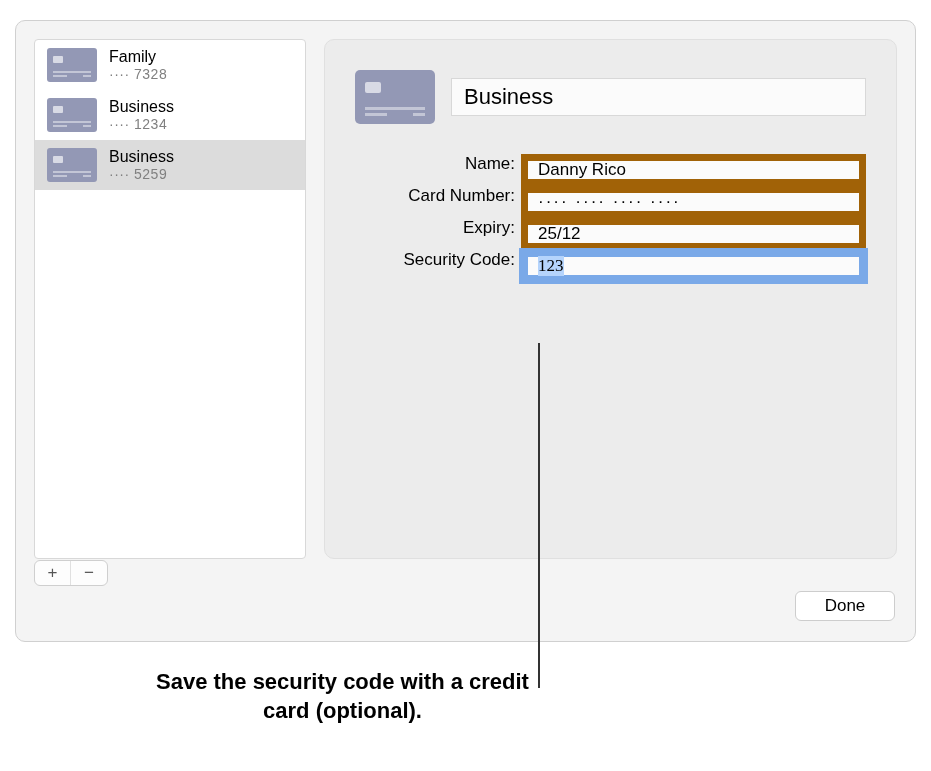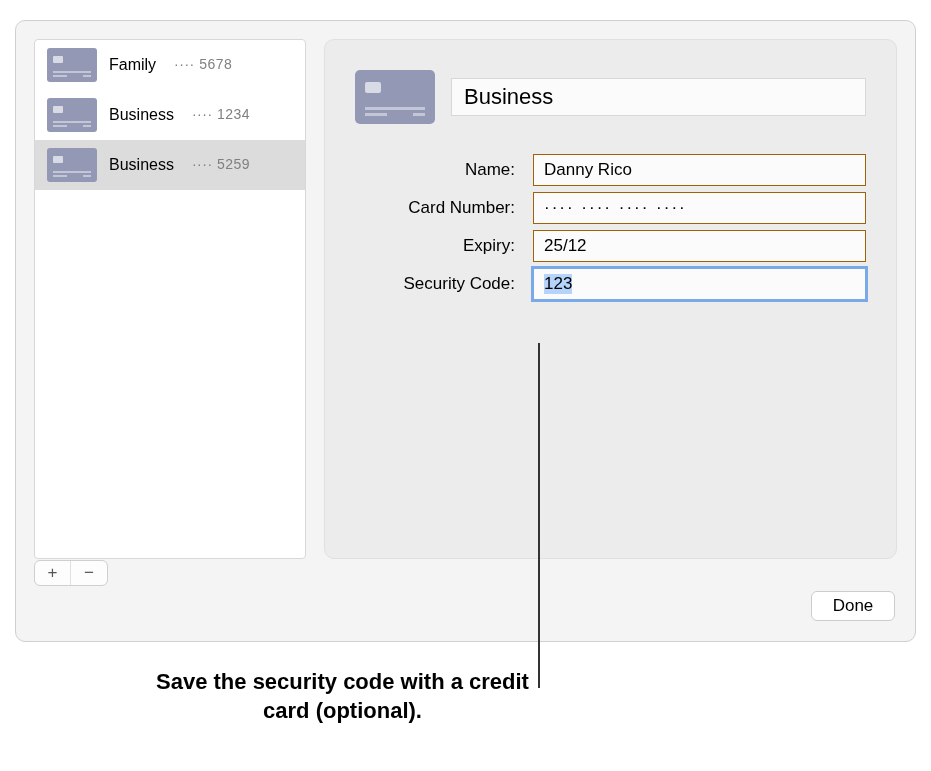--- a/index.html
+++ b/index.html
@@ -44,22 +44,22 @@
     .sidebar-item.selected {
       background: #dcdcdc;
     }
     .card-thumb {
       width: 50px;
       height: 34px;
       flex-shrink: 0;
     }
     .sidebar-text {
       display: flex;
-      flex-direction: row;
-      gap: 18px;
+      flex-direction: column;
+      gap: 0;
     }
     .sidebar-title {
       font-size: 16px;
       color: #000;
     }
     .sidebar-digits {
       font-size: 14px;
       color: #808080;
       letter-spacing: 0.5px;
     }
@@ -86,34 +86,34 @@
       height: 38px;
       border: 1px solid #d8d8d8;
       border-radius: 0;
       background: #fbfbfb;
       font-size: 22px;
       padding: 0 12px;
       color: #000;
     }
     .form-row {
       display: flex;
-      align-items: center;
-      margin-bottom: 6px;
-      gap: 18px;
+      align-items: flex-start;
+      margin-bottom: 0;
+      gap: 6px;
     }
     .form-label {
       width: 160px;
       text-align: right;
       font-size: 17px;
       color: #000;
     }
     .form-input {
       flex: 1;
       height: 32px;
-      border: 1px solid #a16207;
+      border: 7px solid #a16207;
       background: #fbfbfb;
       font-size: 17px;
       padding: 0 10px;
       color: #000;
     }
     .form-input.focused {
       outline: 3px solid #7aa9e8;
       outline-offset: -1px;
       border-color: #7aa9e8;
     }
@@ -145,21 +145,21 @@
       cursor: default;
       font-weight: 300;
     }
     .add-remove button:first-child {
       border-right: 1px solid #e0e0e0;
     }
     .done-button {
       position: absolute;
       right: 20px;
       bottom: 20px;
-      width: 84px;
+      width: 100px;
       height: 30px;
       background: #ffffff;
       border: 1px solid #cdcdcd;
       border-radius: 6px;
       font-size: 17px;
       color: #000;
       cursor: default;
     }
     .callout {
       position: relative;
@@ -198,21 +198,21 @@
       <div class="sidebar-item">
         <svg class="card-thumb" viewBox="0 0 50 34">
           <rect x="0" y="0" width="50" height="34" rx="3" fill="#9398b5"></rect>
           <rect x="6" y="8" width="10" height="7" rx="1" fill="#d8dae5"></rect>
           <rect x="6" y="23" width="38" height="2" fill="#c3c6d6"></rect>
           <rect x="6" y="27" width="14" height="2" fill="#c3c6d6"></rect>
           <rect x="36" y="27" width="8" height="2" fill="#c3c6d6"></rect>
         </svg>
         <div class="sidebar-text">
           <div class="sidebar-title">Family</div>
-          <div class="sidebar-digits">···· 5678</div>
+          <div class="sidebar-digits">···· 7328</div>
         </div>
       </div>
 
       <div class="sidebar-item">
         <svg class="card-thumb" viewBox="0 0 50 34">
           <rect x="0" y="0" width="50" height="34" rx="3" fill="#9398b5"></rect>
           <rect x="6" y="8" width="10" height="7" rx="1" fill="#d8dae5"></rect>
           <rect x="6" y="23" width="38" height="2" fill="#c3c6d6"></rect>
           <rect x="6" y="27" width="14" height="2" fill="#c3c6d6"></rect>
           <rect x="36" y="27" width="8" height="2" fill="#c3c6d6"></rect>
@@ -260,21 +260,21 @@
         <div class="form-input dots" style="display:flex;align-items:center;">···· ···· ···· ····</div>
       </div>
 
       <div class="form-row">
         <div class="form-label">Expiry:</div>
         <input type="text" class="form-input" value="25/12" style="">
       </div>
 
       <div class="form-row">
         <div class="form-label">Security Code:</div>
-        <div class="form-input focused" style="display:flex;align-items:center;">
+        <div class="form-input focused" style="display:flex;align-items:center;font-family:Liberation Serif, serif;">
           <span class="focused-text">123</span>
         </div>
       </div>
     </div>
   </div>
 
   <div class="add-remove">
     <button>+</button>
     <button>−</button>
   </div>

